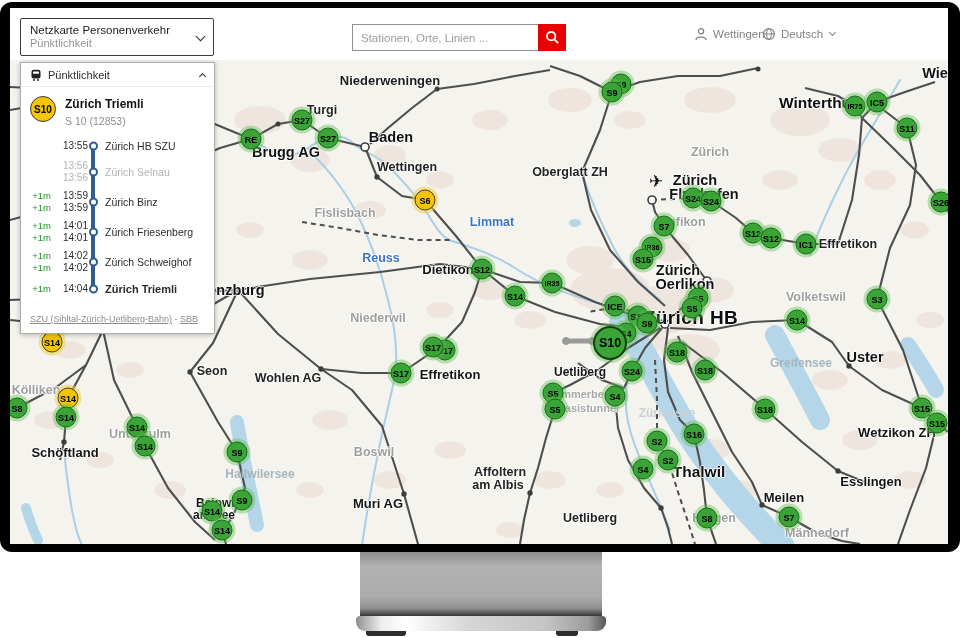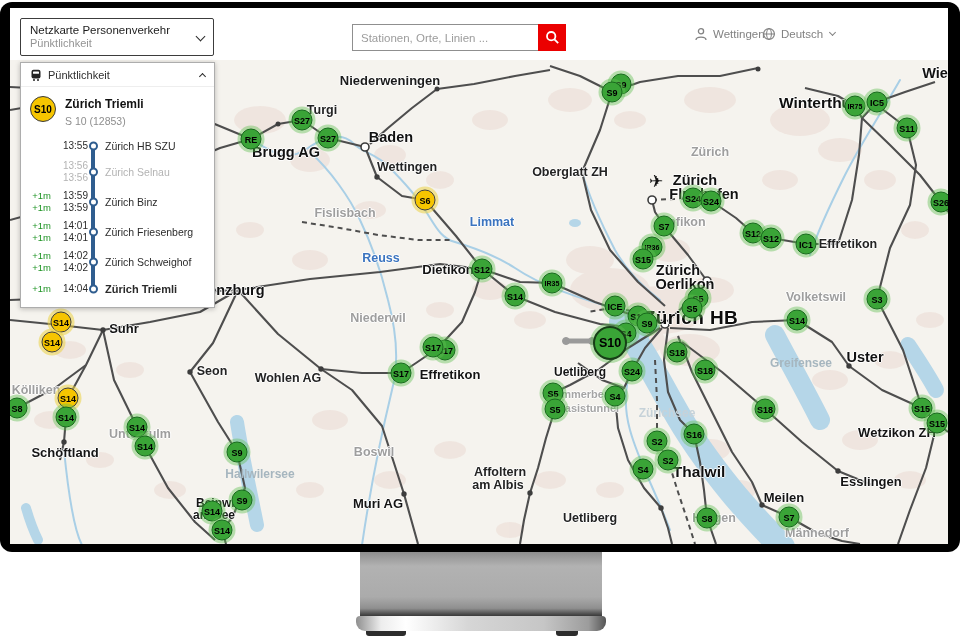--- a/index.html
+++ b/index.html
@@ -470,20 +470,23 @@
             <div class="d-col">
               <div>+1m</div>
             </div>
             <div class="t-col">
               <div>14:04</div>
             </div>
             <div class="node"></div>
             <div class="s-name">Zürich Triemli</div>
           </div>
         </div>
+      <div class="panel-foot">
+        <a>SZU (Sihltal-Zürich-Uetliberg-Bahn)</a><span> - </span><a>SBB</a>
+      </div>
     </div>
 
   </div>
 </div>
 
 <div class="stand-neck"></div>
 <div class="stand-base"></div>
 <div class="stand-foot foot-l"></div>
 <div class="stand-foot foot-r"></div>
 

